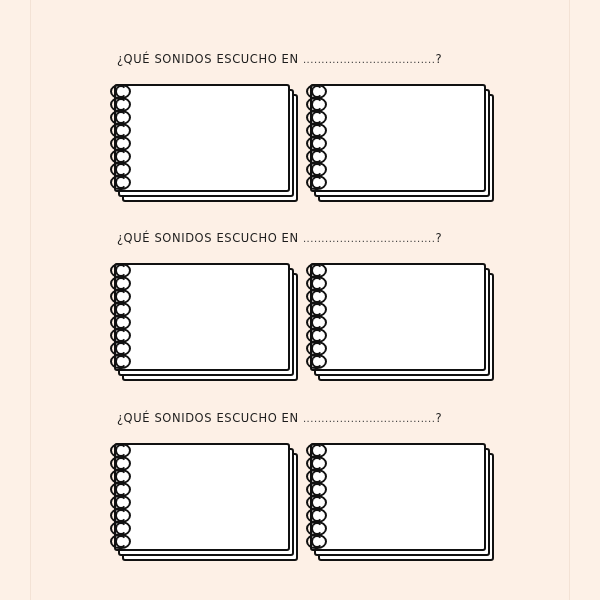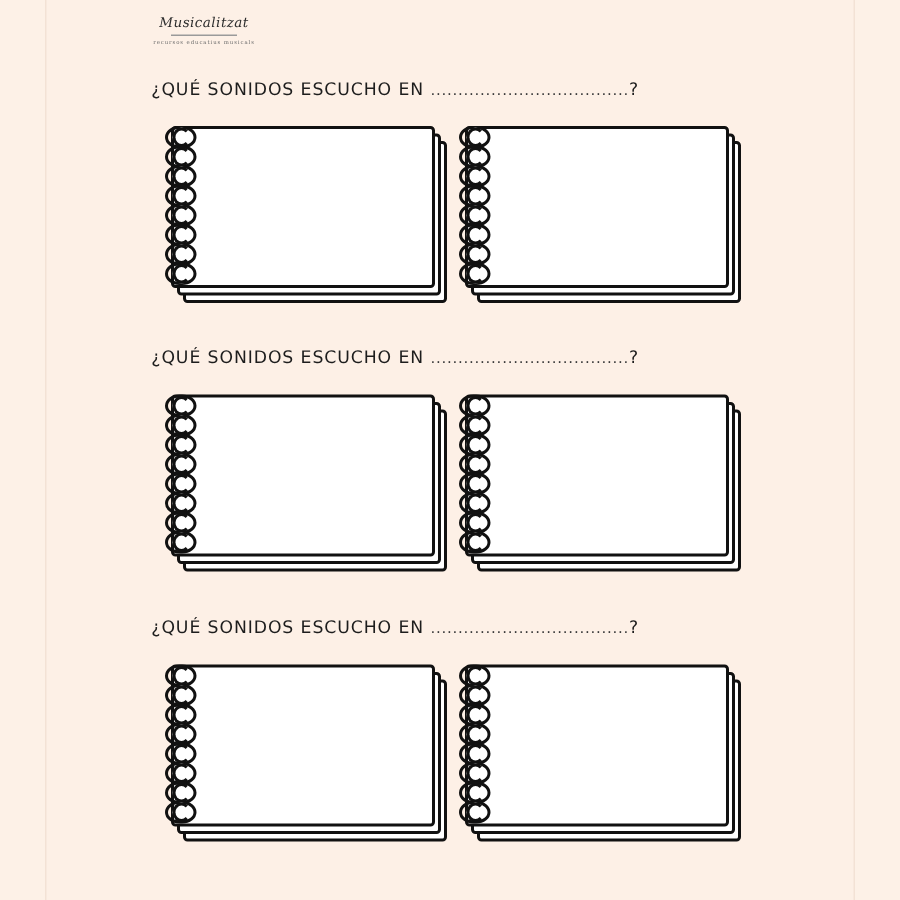--- a/index.html
+++ b/index.html
@@ -75,21 +75,21 @@
   }
 
   .block {
     position: absolute;
     left: 0;
     width: 600px;
   }
 
   .prompt {
     position: absolute;
-    left: 0;
+    left: 16px;
     width: 527px;
     text-align: center;
     font-family: "DejaVu Sans", sans-serif;
     font-size: 11.5px;
     letter-spacing: 0.6px;
     color: #1d1d1d;
     white-space: nowrap;
   }
   .prompt .q-text {
     font-weight: normal;
@@ -156,25 +156,20 @@
 </style>
 </head>
 <body>
 
 <div class="page">
 
   <div class="sheet"></div>
   <div class="edge-left"></div>
   <div class="edge-right"></div>
 
-  <div class="logo">
-    <span class="brand">Musicalitzat</span>
-    <span class="brand-rule"></span>
-    <span class="brand-sub">recursos educatius musicals</span>
-  </div>
 
   <div class="block" style="top:0">
     <div class="prompt" style="top:52px">
       <span class="q-text">¿QUÉ SONIDOS ESCUCHO EN</span>
       <span class="dots">....................................</span><span class="qmark">?</span>
     </div>
 
     <div class="pad" style="left:114px; top:84px">
       <div class="paper p3"></div>
       <div class="paper p2"></div>

